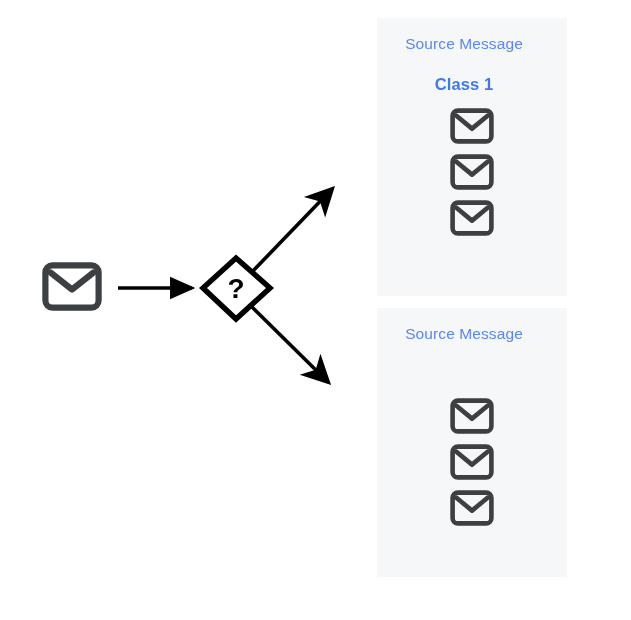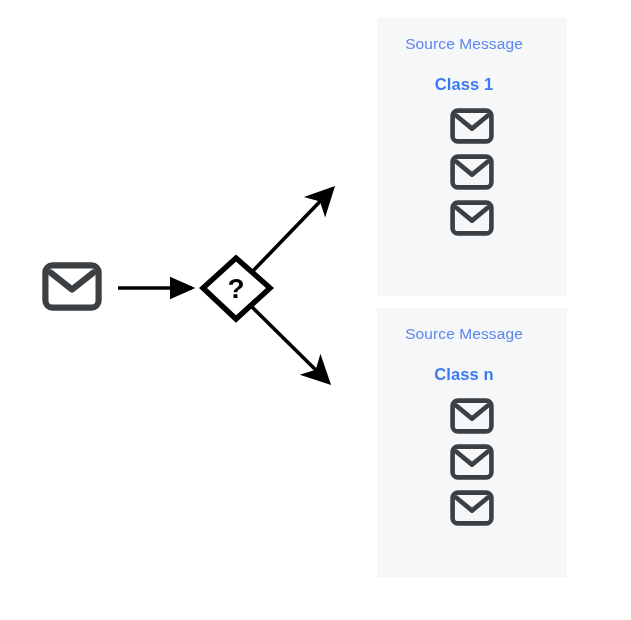--- a/index.html
+++ b/index.html
@@ -147,21 +147,20 @@
           <rect x="2.6" y="2.6" width="38.8" height="30.8" rx="5.2" ry="5.2" fill="none" stroke="#3c4043" stroke-width="4.6"></rect>
           <polyline points="6.4,7.8 22,20.6 37.6,7.8" fill="none" stroke="#3c4043" stroke-width="4.6" stroke-linecap="round" stroke-linejoin="round"></polyline>
         </svg>
       </div>
     </div>
   </div>
 
   <div class="class-panel" id="panel-class-n">
     <div class="panel-heading">
       <span class="panel-title">Source Message</span>
-      <span class="panel-subtitle">Class n</span>
     </div>
     <div class="envelope-stack">
       <div>
         <svg class="env-small" viewBox="0 0 44 36">
           <rect x="2.6" y="2.6" width="38.8" height="30.8" rx="5.2" ry="5.2" fill="none" stroke="#3c4043" stroke-width="4.6"></rect>
           <polyline points="6.4,7.8 22,20.6 37.6,7.8" fill="none" stroke="#3c4043" stroke-width="4.6" stroke-linecap="round" stroke-linejoin="round"></polyline>
         </svg>
       </div>
       <div>
         <svg class="env-small" viewBox="0 0 44 36">

